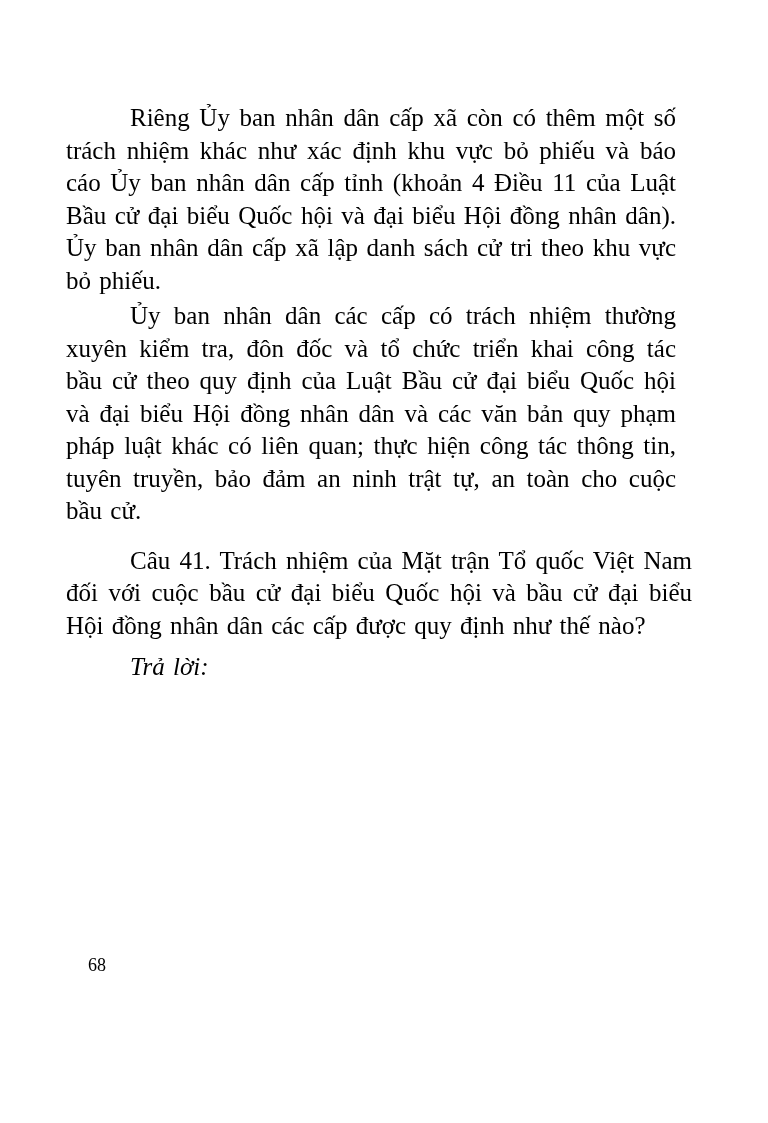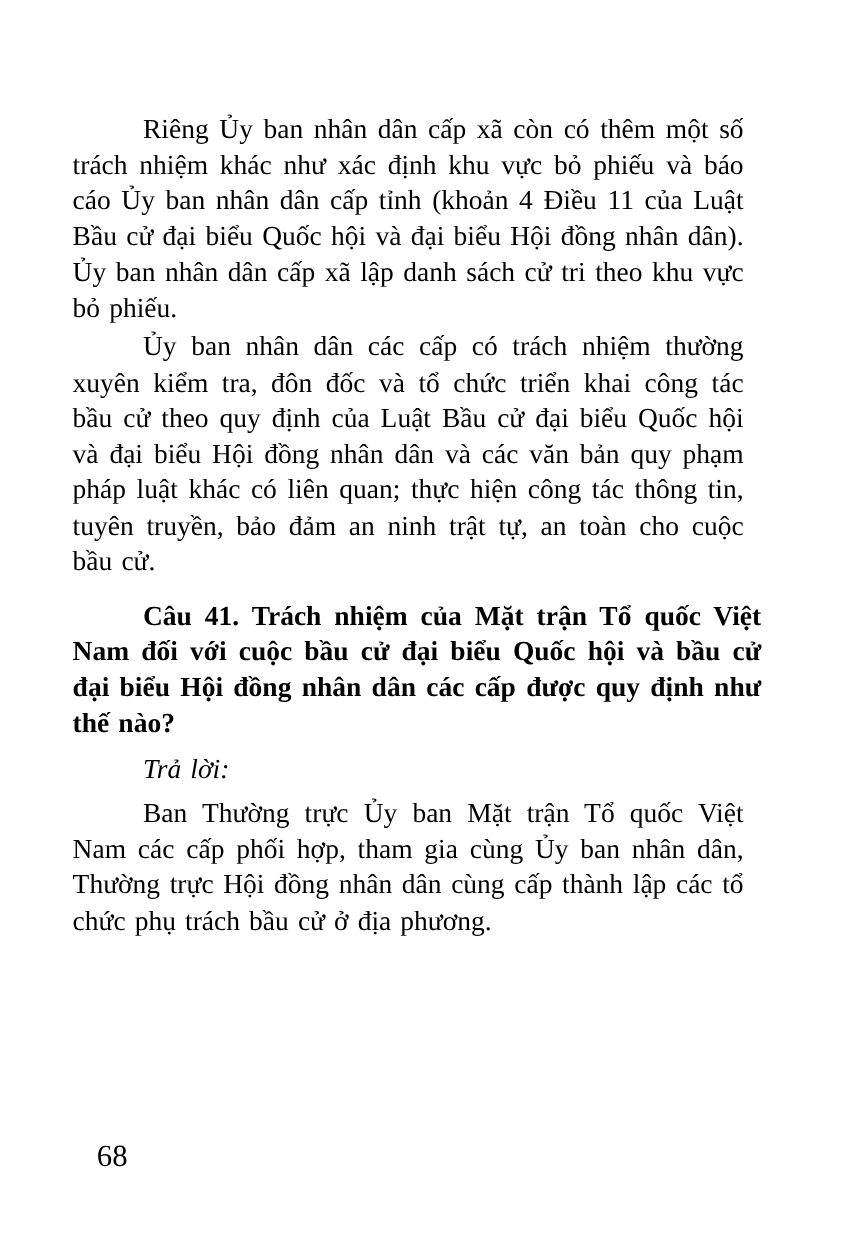--- a/index.html
+++ b/index.html
@@ -23,41 +23,40 @@
   }
   .para {
     margin: 0 16px 3px 0;
     font-size: 25px;
     line-height: 32.5px;
     text-align: justify;
     text-indent: 64px;
     word-spacing: 0.08em;
   }
   .question-heading {
-    font-weight: bold;
+    font-weight: normal;
     margin: 17px 0 9px 0;
   }
   .answer-label {
     font-weight: normal;
     font-style: italic;
     text-align: left;
     margin: 5px 0 8px 0;
   }
   .page-number {
     position: absolute;
     left: 88px;
-    top: 1036px;
-    font-size: 28px;
+    top: 949px;
+    font-size: 18px;
     line-height: 32px;
   }
 </style>
 </head>
 <body>
 
 <div class="page">
   <p class="para">Riêng Ủy ban nhân dân cấp xã còn có thêm một số trách nhiệm khác như xác định khu vực bỏ phiếu và báo cáo Ủy ban nhân dân cấp tỉnh (khoản 4 Điều 11 của Luật Bầu cử đại biểu Quốc hội và đại biểu Hội đồng nhân dân). Ủy ban nhân dân cấp xã lập danh sách cử tri theo khu vực bỏ phiếu.</p>
   <p class="para">Ủy ban nhân dân các cấp có trách nhiệm thường xuyên kiểm tra, đôn đốc và tổ chức triển khai công tác bầu cử theo quy định của Luật Bầu cử đại biểu Quốc hội và đại biểu Hội đồng nhân dân và các văn bản quy phạm pháp luật khác có liên quan; thực hiện công tác thông tin, tuyên truyền, bảo đảm an ninh trật tự, an toàn cho cuộc bầu cử.</p>
   <p class="para question-heading">Câu 41. Trách nhiệm của Mặt trận Tổ quốc Việt Nam đối với cuộc bầu cử đại biểu Quốc hội và bầu cử đại biểu Hội đồng nhân dân các cấp được quy định như thế nào?</p>
   <p class="para answer-label">Trả lời:</p>
-  <p class="para">Ban Thường trực Ủy ban Mặt trận Tổ quốc Việt Nam các cấp phối hợp, tham gia cùng Ủy ban nhân dân, Thường trực Hội đồng nhân dân cùng cấp thành lập các tổ chức phụ trách bầu cử ở địa phương.</p>
 </div>
 
 <div class="page-number">68</div>
 
 </body></html>

